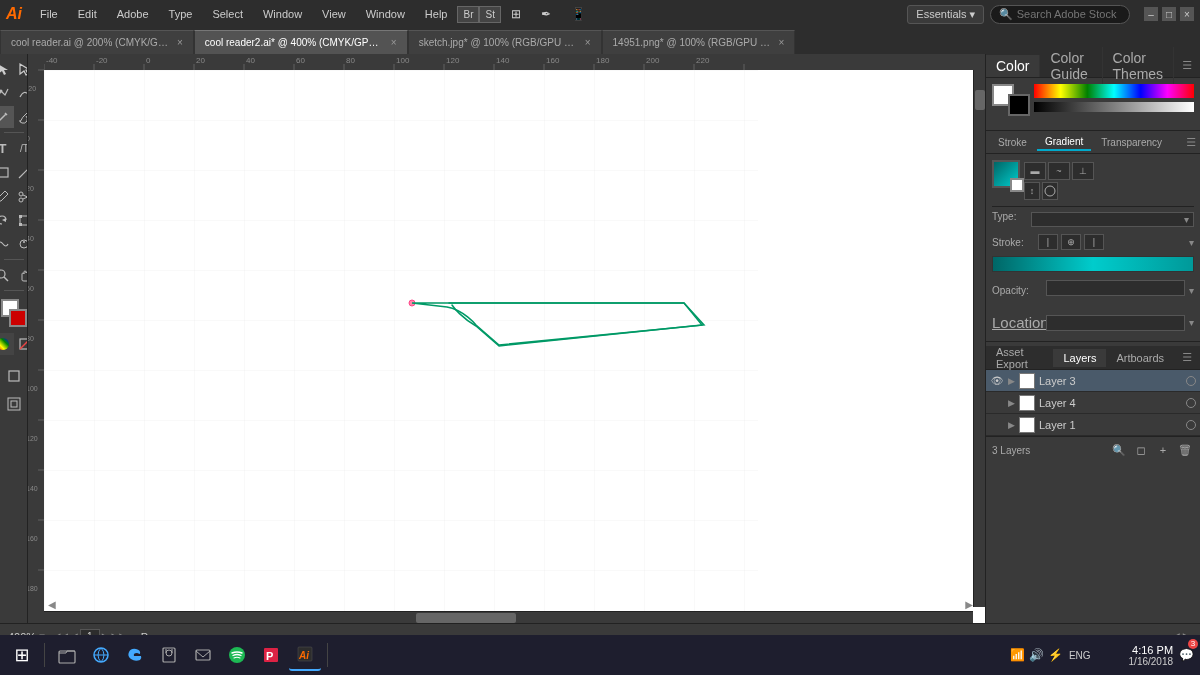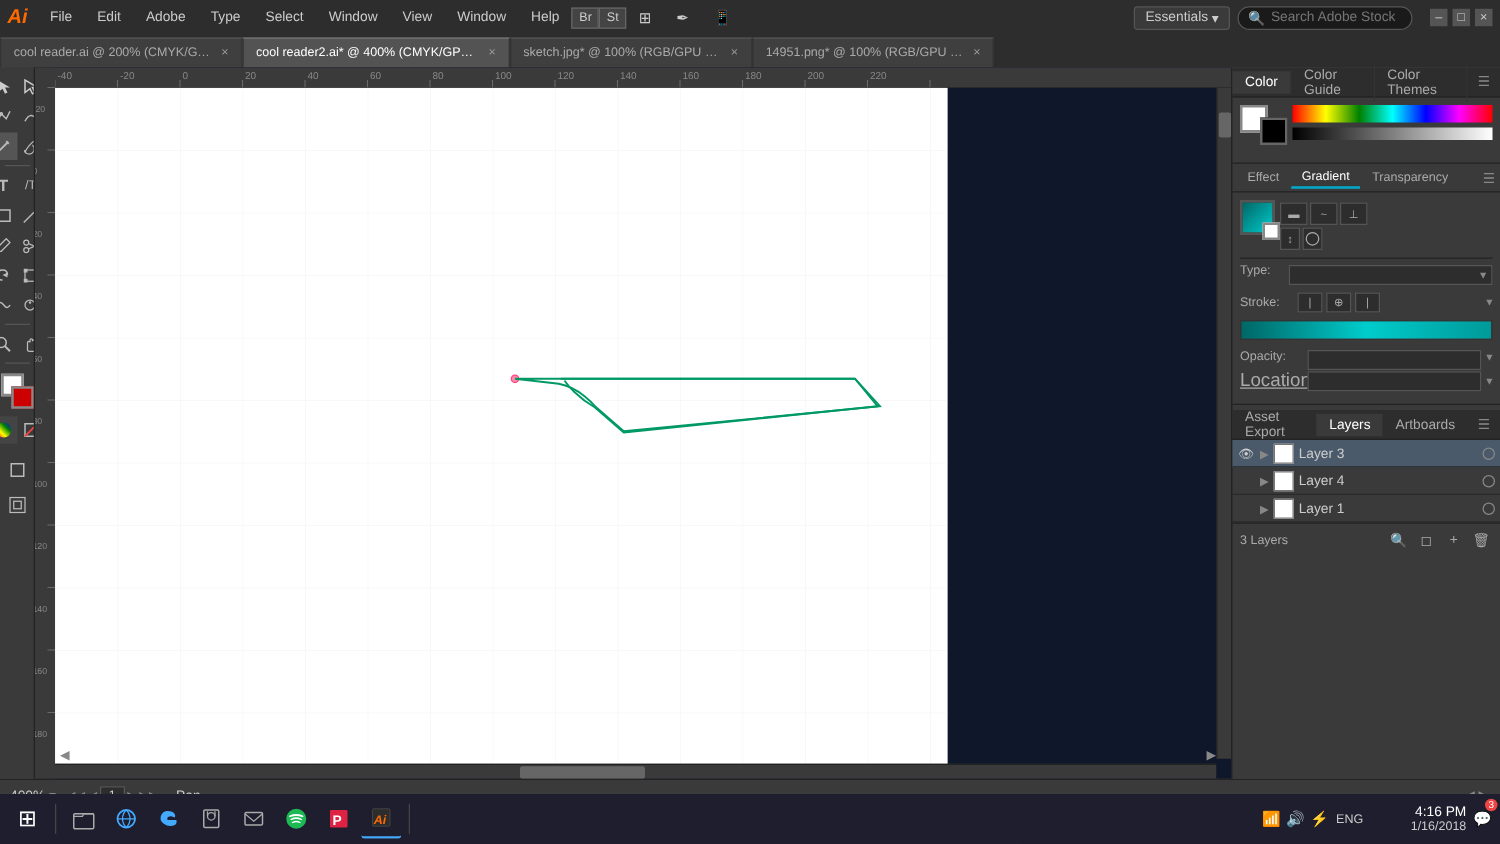--- a/index.html
+++ b/index.html
@@ -154,21 +154,21 @@
     .tool-icon.active { background: #666; }
     .tool-separator {
       width: 20px; height: 1px;
       background: #555;
       margin: 2px 0;
     }
 
     
     #canvas-area {
       flex: 1;
-      background: #0f172a;
+      background: #ffffff;
       position: relative;
       overflow: hidden;
     }
     #canvas-area .ruler-top {
       position: absolute;
       top: 0; left: 0; right: 0;
       height: 16px;
       background: #3a3a3a;
       border-bottom: 1px solid #222;
       z-index: 10;
@@ -208,21 +208,21 @@
     
     .panel-tabs {
       display: flex;
       align-items: center;
       background: #2d2d2d;
       border-bottom: 1px solid #222;
       height: 24px;
     }
     .panel-tab {
       padding: 3px 10px;
-      font-size: 11px;
+      font-size: 14px;
       color: #aaa;
       cursor: pointer;
       border-right: 1px solid #333;
     }
     .panel-tab.active {
       color: #fff;
       background: #3a3a3a;
     }
     .panel-tab-more {
       margin-left: auto;
@@ -279,21 +279,21 @@
       padding: 6px;
     }
     .gradient-row {
       display: flex;
       align-items: center;
       margin-bottom: 6px;
       gap: 4px;
     }
 
     .opacity-row {
-      display: flex; align-items: flex-start; gap: 4px; margin-bottom: 0;
+      display: flex; align-items: flex-end; gap: 4px; margin-bottom: 18px;
     }
     .opacity-label { font-size: 10px; color: #aaa; width: 50px; }
     .opacity-chevron { color: #888; font-size: 10px; margin-left: auto; }
 
     .location-row {
       display: flex; align-items: center; gap: 4px;
     }
     .location-label { font-size: 15px; color: #aaa; width: 50px; text-decoration: underline; }
     .location-chevron { color: #888; font-size: 10px; margin-left: auto; }
 
@@ -828,21 +828,21 @@
           <div style="position:absolute;bottom:0;right:0;width:22px;height:22px;background:#000;border:2px solid #666;"></div>
         </div>
         <div style="flex:1;">
           <div class="color-spectrum"></div>
           <div class="color-gradient-bar"></div>
         </div>
       </div>
     </div>
 
     <div class="sub-panel-tabs">
-      <div class="sub-tab">Effect</div>
+      <div class="sub-tab">Stroke</div>
       <div class="sub-tab active">Gradient</div>
       <div class="sub-tab">Transparency</div>
       <div style="margin-left:auto;color:#888;cursor:pointer;font-size:11px;">☰</div>
     </div>
 
     <div class="gradient-content">
 
       <div style="display:flex;align-items:flex-start;gap:4px;margin-bottom:6px;">
         <div style="position:relative;">
           <div style="width:28px;height:28px;background:linear-gradient(135deg,#006666,#00cccc);border:2px solid #555;"></div>

